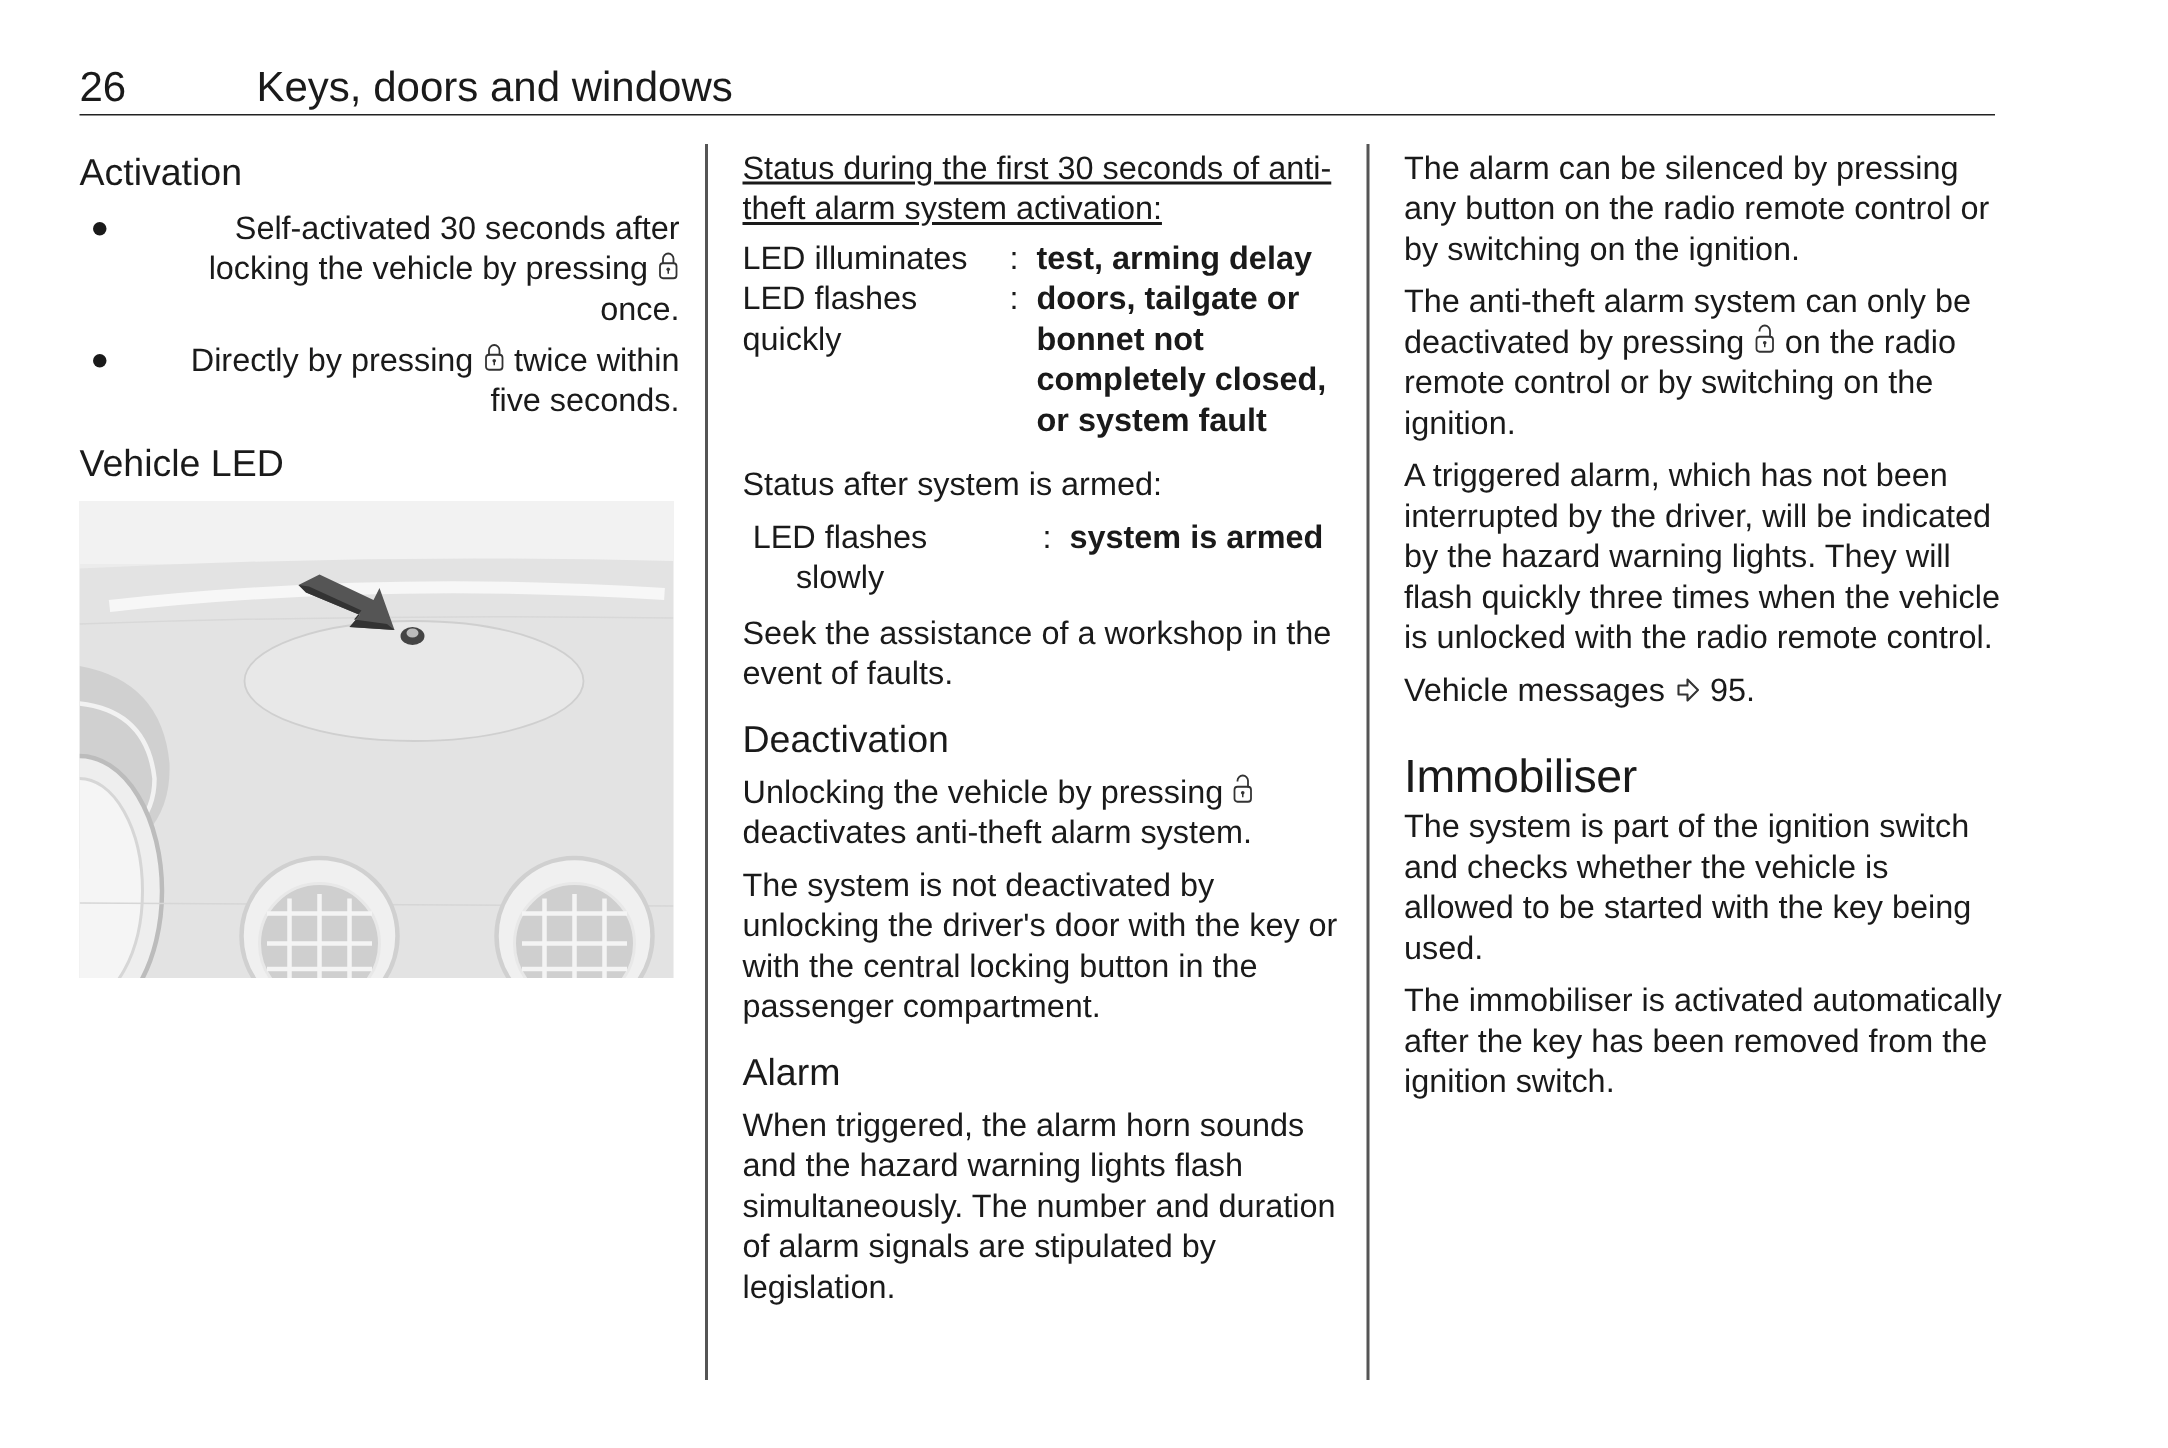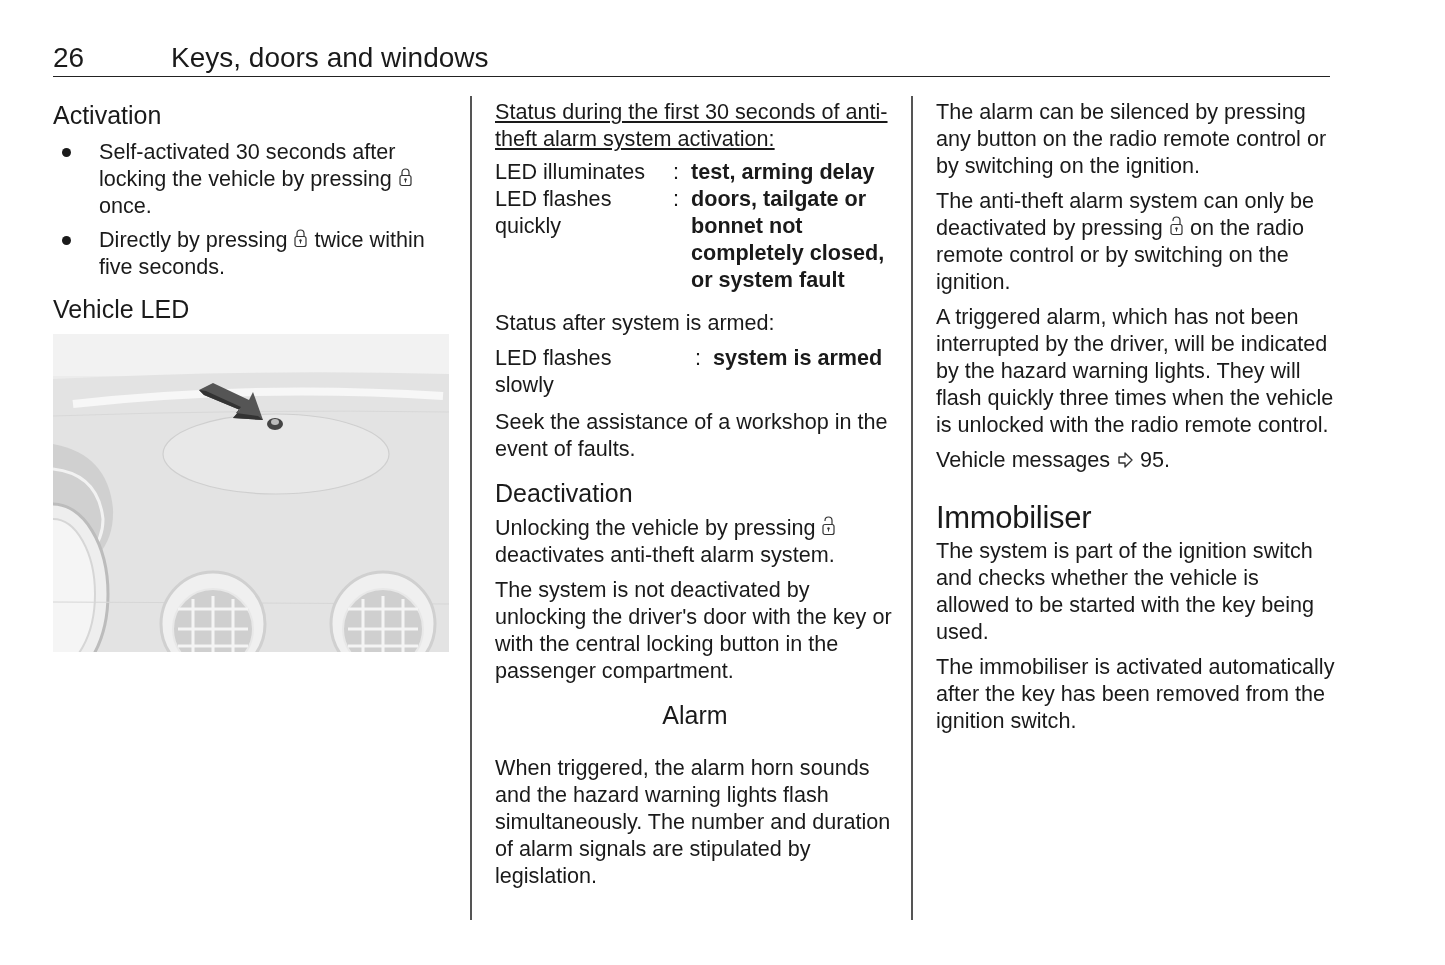--- a/index.html
+++ b/index.html
@@ -12,32 +12,32 @@
   .col { position: absolute; top: 98px; font-size: 21.6px; line-height: 27px; }
   .col1 { left: 53px; width: 400px; }
   .col2 { left: 495px; width: 400px; }
   .col3 { left: 936px; width: 400px; }
   .divider { position: absolute; top: 96px; width: 2px; height: 824px; background: #555; }
   .div1 { left: 470px; }
   .div2 { left: 911px; }
   h2 { font-size: 25px; font-weight: normal; margin: 0; line-height: 34px; }
   h1 { font-size: 31px; font-weight: normal; margin: 0; line-height: 38px; letter-spacing: -0.3px; }
   p { margin: 0 0 8px 0; }
-  ul.bullets { list-style: none; margin: 6px 0 12px 0; padding: 0; }
+  ul.bullets { list-style: none; margin: 6px 0 12px 0; padding: 0; text-align: right; }
   ul.bullets li { position: relative; padding-left: 46px; margin-bottom: 7px; }
   ul.bullets li .dot { position: absolute; left: 9px; top: 10px; width: 9px; height: 9px;
                        background: #1a1a1a; border-radius: 50%; }
   .icon-lock { display: inline-block; width: 13px; height: 22px; vertical-align: -2px; margin: 0 1px; }
   .figure { width: 396px; height: 318px; margin: 8px 0 16px 0; background: #e8e8e8; position: relative; overflow: hidden; }
   .status-table { margin: 6px 0 10px 0; }
   .status-row { display: flex; }
   .status-row .lbl { width: 178px; }
   .status-row .sep { width: 18px; }
   .status-row .val { flex: 1; font-weight: bold; }
-  .status-row.armed .lbl { width: 200px; }
+  .status-row.armed .lbl { width: 200px; text-align: center; }
   .xref-icon { display: inline-block; width: 18px; height: 18px; vertical-align: -2px; }
   .gap-s { height: 6px; }
 </style>
 </head>
 <body>
 
 <div class="header">
   <span class="page-num">26</span>
   <span class="chapter">Keys, doors and windows</span>
 </div>
@@ -144,21 +144,21 @@
     <span>Unlocking the vehicle by pressing</span>
     <svg class="icon-lock" viewBox="0 0 13 22">
         <path d="M10 10 V5.5 a3.5 3.5 0 0 0 -7 0 V6" fill="none" stroke="#333" stroke-width="1.2"></path>
         <rect x="1" y="9.5" width="11" height="10" rx="2" fill="none" stroke="#333" stroke-width="1.2"></rect>
         <circle cx="6.5" cy="13.5" r="1.2" fill="#333"></circle>
         <line x1="6.5" y1="14" x2="6.5" y2="16.5" stroke="#333" stroke-width="1"></line>
       </svg>
     <span>deactivates anti-theft alarm system.</span>
   </p>
   <p style="margin-bottom:14px;">The system is not deactivated by unlocking the driver's door with the key or with the central locking button in the passenger compartment.</p>
-  <h2 style="margin-bottom:22px;text-align:center;">Alarm</h2>
+  <h2 style="margin-bottom:4px;">Alarm</h2>
   <p>When triggered, the alarm horn sounds and the hazard warning lights flash simultaneously. The number and duration of alarm signals are stipulated by legislation.</p>
 </div>
 
 <div class="col col3">
   <p>The alarm can be silenced by pressing any button on the radio remote control or by switching on the ignition.</p>
   <p>
     <span>The anti-theft alarm system can only be deactivated by pressing</span>
     <svg class="icon-lock" viewBox="0 0 13 22">
         <path d="M10 10 V5.5 a3.5 3.5 0 0 0 -7 0 V6" fill="none" stroke="#333" stroke-width="1.2"></path>
         <rect x="1" y="9.5" width="11" height="10" rx="2" fill="none" stroke="#333" stroke-width="1.2"></rect>

